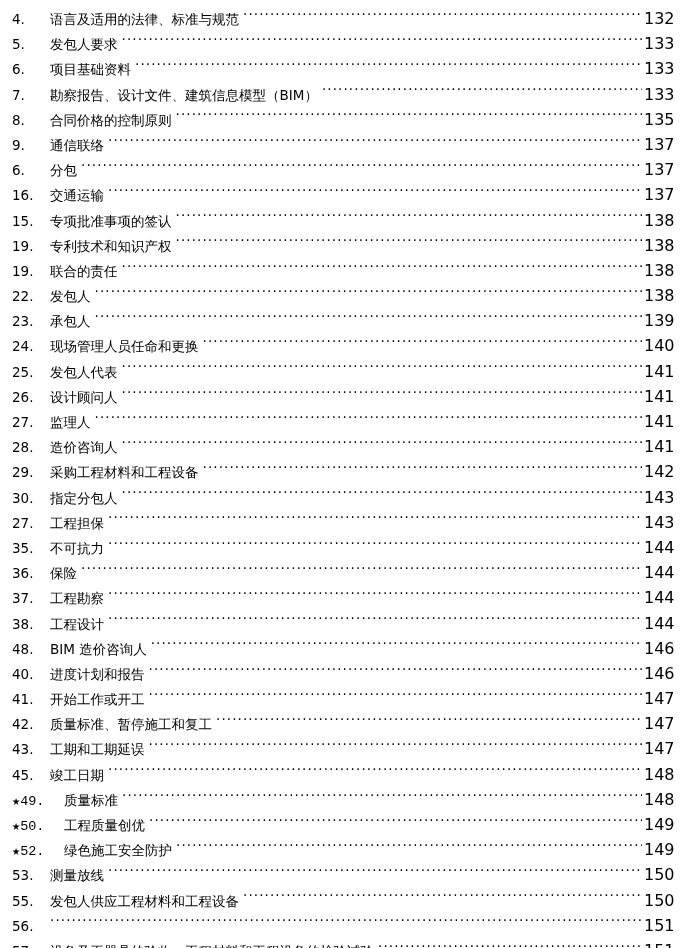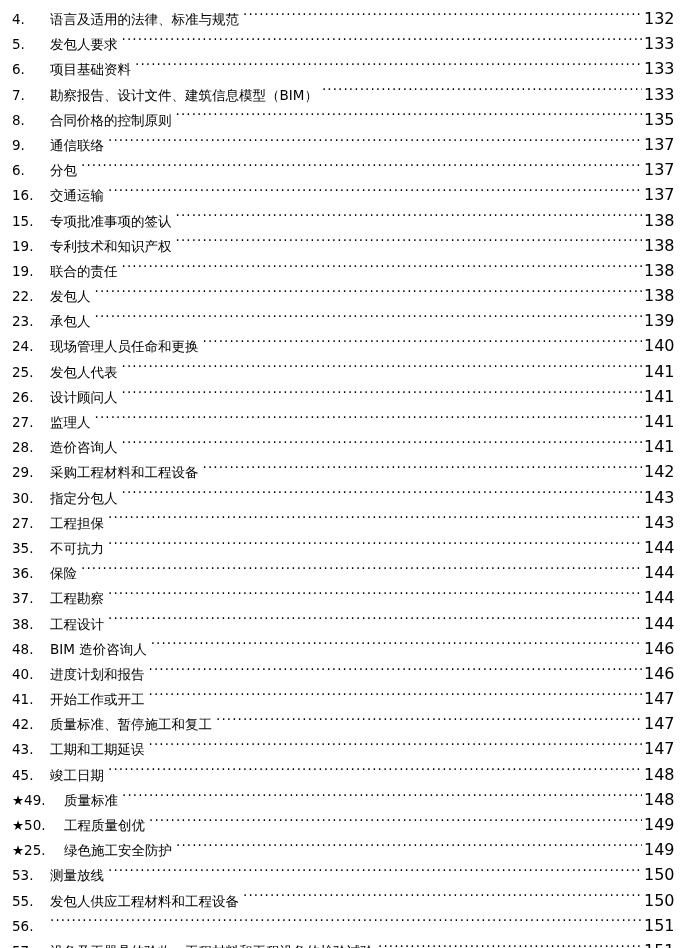--- a/index.html
+++ b/index.html
@@ -29,20 +29,21 @@
     white-space: nowrap;
   }
   .toc-num {
     flex: 0 0 auto;
     min-width: 34px;
     text-align: left;
     letter-spacing: 0px;
   }
   .toc-num.star {
     min-width: 48px;
+    font-family: Liberation Mono, monospace;
   }
   .toc-title {
     flex: 0 0 auto;
     padding-left: 4px;
     text-align: right;
   }
   .toc-dots {
     flex: 1 1 auto;
     overflow: hidden;
     margin: 0 2px 0 4px;
@@ -263,21 +264,21 @@
       <span class="toc-dots"></span>
       <span class="toc-page">148</span>
     </div>
     <div class="toc-row">
       <span class="toc-num star">★50.</span>
       <span class="toc-title">工程质量创优</span>
       <span class="toc-dots"></span>
       <span class="toc-page">149</span>
     </div>
     <div class="toc-row">
-      <span class="toc-num star">★25.</span>
+      <span class="toc-num star">★52.</span>
       <span class="toc-title">绿色施工安全防护</span>
       <span class="toc-dots"></span>
       <span class="toc-page">149</span>
     </div>
     <div class="toc-row">
       <span class="toc-num">53.</span>
       <span class="toc-title">测量放线</span>
       <span class="toc-dots"></span>
       <span class="toc-page">150</span>
     </div>

